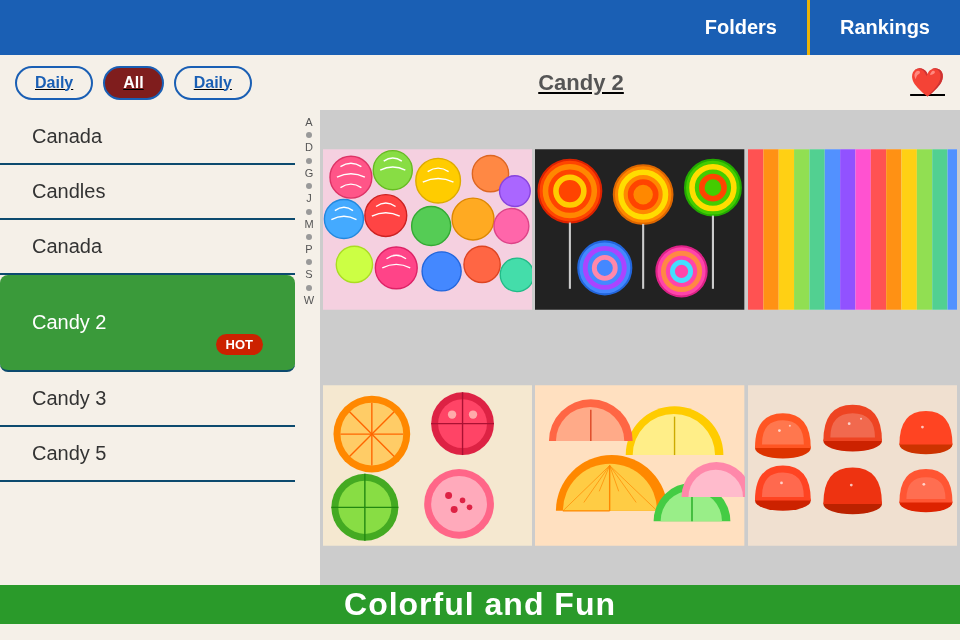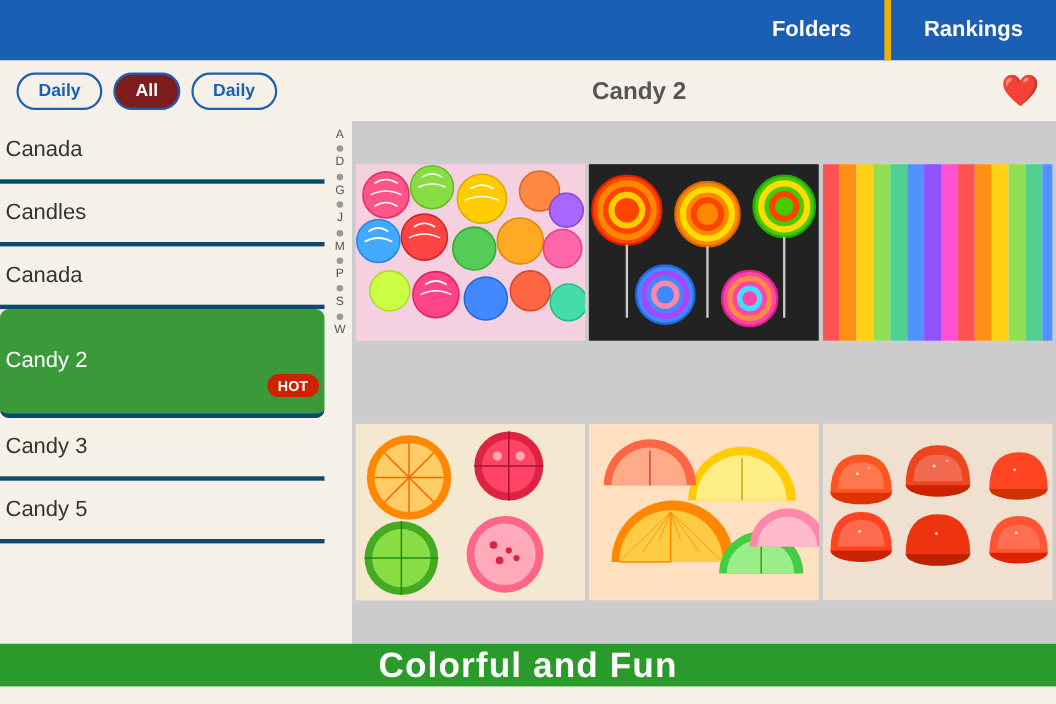--- a/index.html
+++ b/index.html
@@ -11,36 +11,37 @@
       background: #1a5fb4;
       height: 55px;
       align-items: center;
       justify-content: flex-end;
     }
     .nav-btn {
       color: white;
       font-size: 20px;
       font-weight: bold;
       padding: 8px 30px;
-      border-right: 6px solid #eab308;
+      border-right: 3px solid #eab308;
       cursor: pointer;
       height: 100%;
       display: flex;
       align-items: center;
     }
     .nav-btn:last-child { border-right: none; }
 
     
     .filter-row {
       display: flex;
       align-items: center;
       background: #f5f0e8;
       padding: 10px 15px;
       height: 55px;
       gap: 10px;
+      text-decoration: underline;
     }
     .filter-btn {
       border: 2px solid #1a5fb4;
       border-radius: 20px;
       padding: 6px 18px;
       font-size: 16px;
       font-weight: bold;
       cursor: pointer;
       background: transparent;
       color: #1a5fb4;
@@ -74,25 +75,25 @@
       background: #f5f0e8;
       overflow-y: auto;
       position: relative;
       flex-shrink: 0;
     }
     .sidebar-list {
       list-style: none;
       padding-right: 25px;
     }
     .sidebar-item {
-      padding: 15px 5px;
+      padding: 15px 32px;
       font-size: 20px;
       color: #333;
       cursor: pointer;
-      border-bottom: 4px solid #0c4a6e;
+      border-bottom: 2px solid #0c4a6e;
     }
     .sidebar-item.active {
       background: #3a9a3a;
       color: white;
       border-radius: 8px;
       display: flex;
       align-items: center;
       justify-content: space-between;
     }
     .hot-badge {

